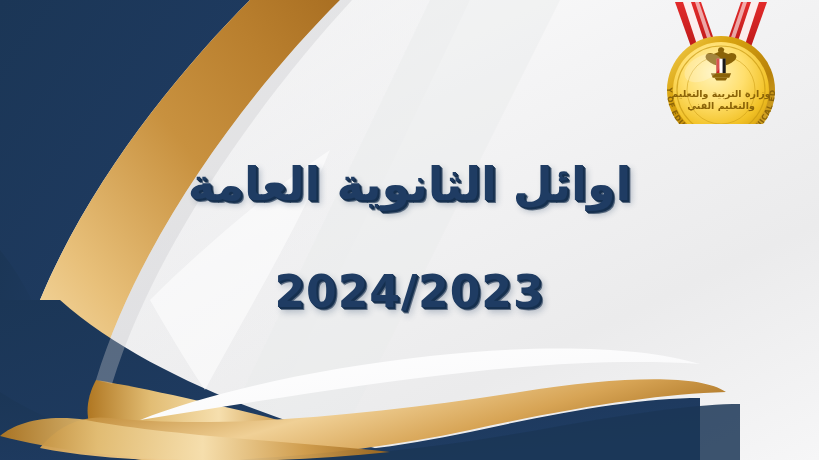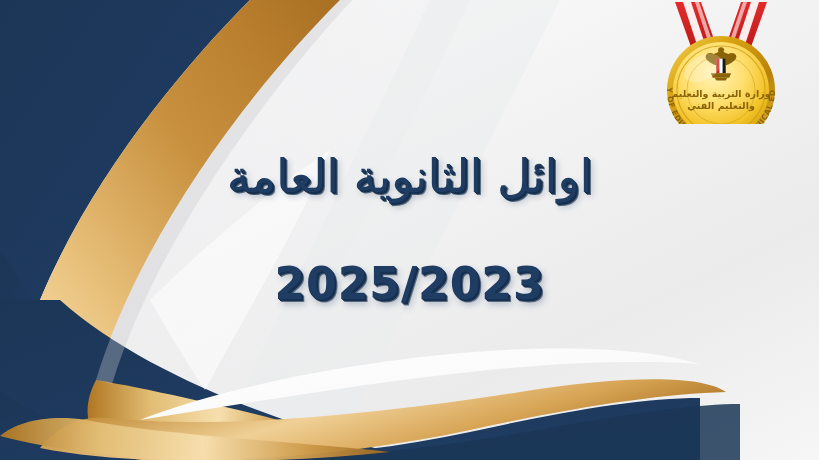--- a/index.html
+++ b/index.html
@@ -32,25 +32,25 @@
     right: 0;
     top: 148px;
     text-align: center;
     z-index: 5;
     pointer-events: none;
   }
   .title-ar {
     direction: rtl;
     font-family: "DejaVu Sans", "Liberation Sans", sans-serif;
     font-size: 46px;
-    font-weight: 400;
+    font-weight: 700;
     letter-spacing: 0px;
     color: #1f3c63;
     line-height: 1.25;
-    margin: 0;
+    margin: 8px;
     text-shadow:
       1px 1px 0 #16304f,
       2px 2px 0 #16304f,
       3px 3px 0 rgba(20,44,74,0.65),
       4px 4px 6px rgba(30,58,95,0.30);
   }
   .subtitle-year {
     direction: ltr;
     font-family: "DejaVu Sans", "Liberation Sans", sans-serif;
     font-size: 44px;
@@ -237,16 +237,16 @@
         <text x="76" y="95" text-anchor="middle" direction="rtl" font-family="'DejaVu Sans','Liberation Sans',sans-serif" font-size="9.5" font-weight="bold" fill="#8a6308">وزارة التربية والتعليم</text>
         <text x="76" y="107" text-anchor="middle" direction="rtl" font-family="'DejaVu Sans','Liberation Sans',sans-serif" font-size="9.5" font-weight="bold" fill="#8a6308">والتعليم الفني</text>
       </g>
 
       <ellipse cx="58" cy="66" rx="20" ry="12" fill="#ffffff" opacity="0.22" transform="rotate(-28 58 66)"></ellipse>
     </svg>
   </div>
 
   <div class="text-stack">
     <h1 class="title-ar">اوائل الثانوية العامة</h1>
-    <div class="subtitle-year">2025/2023</div>
+    <div class="subtitle-year">2024/2023</div>
   </div>
 
 </div>
 
 </body></html>

